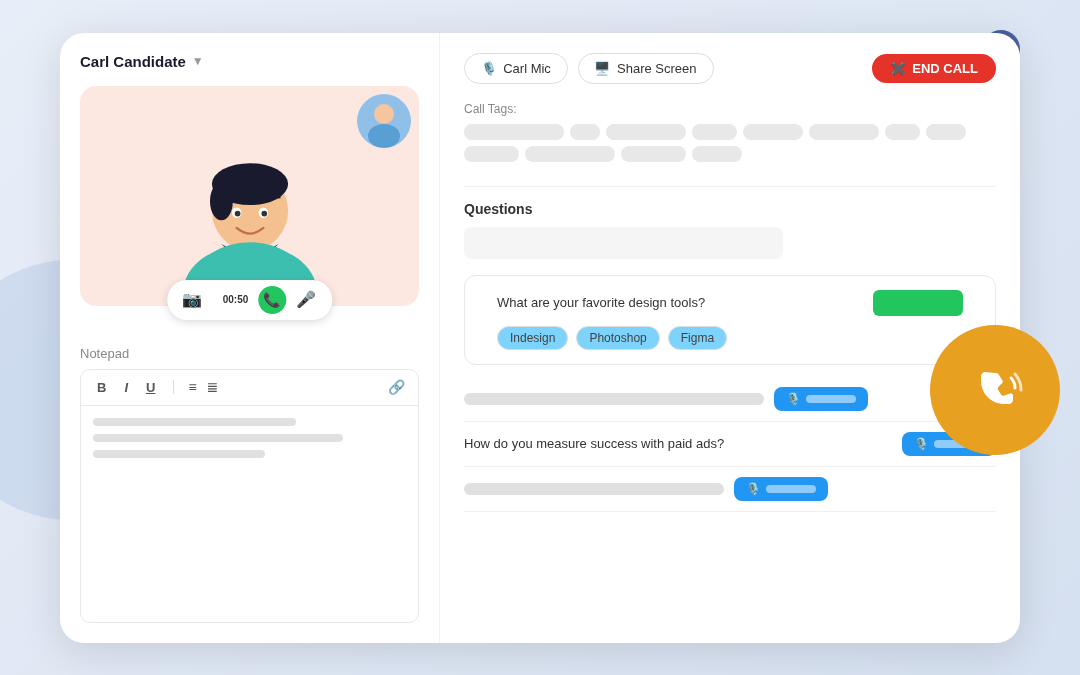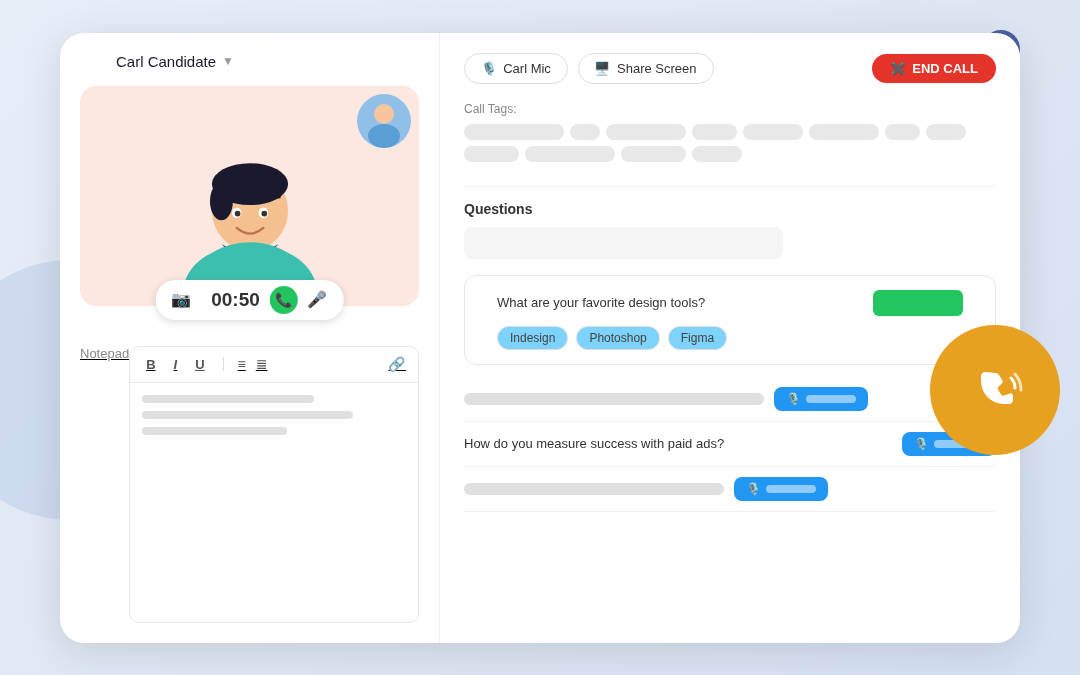--- a/index.html
+++ b/index.html
@@ -77,23 +77,22 @@
       border-right: 1px solid #f0f0f0;
     }
 
     .candidate-header {
       display: flex;
       align-items: center;
       gap: 6px;
     }
     .candidate-name {
       font-size: 15px;
-      font-weight: 400;
+      font-weight: 700;
       color: #1a1a2e;
-      margin-left: 36px;
     }
     .dropdown-arrow {
       color: #999;
       font-size: 12px;
     }
 
     .video-area {
       background: #fce8e0;
       border-radius: 16px;
       height: 220px;
@@ -137,35 +136,34 @@
       border-radius: 20px;
       padding: 6px 16px;
       box-shadow: 0 2px 8px rgba(0,0,0,0.15);
       display: flex;
       align-items: center;
       gap: 10px;
       white-space: nowrap;
       z-index: 5;
     }
     .timer-text {
-      font-size: 19px;
+      font-size: 10px;
       font-weight: 600;
       color: #333;
       padding-left: 10px;
     }
     .timer-icon {
       font-size: 16px;
     }
 
     
     .notepad-section {
       flex: 1;
       display: flex;
-      flex-direction: row;
-      text-decoration: underline;
+      flex-direction: column;
     }
     .notepad-label {
       font-size: 13px;
       color: #888;
       margin-bottom: 8px;
     }
     .notepad-editor {
       flex: 1;
       border: 1px solid #e8e8e8;
       border-radius: 10px;

